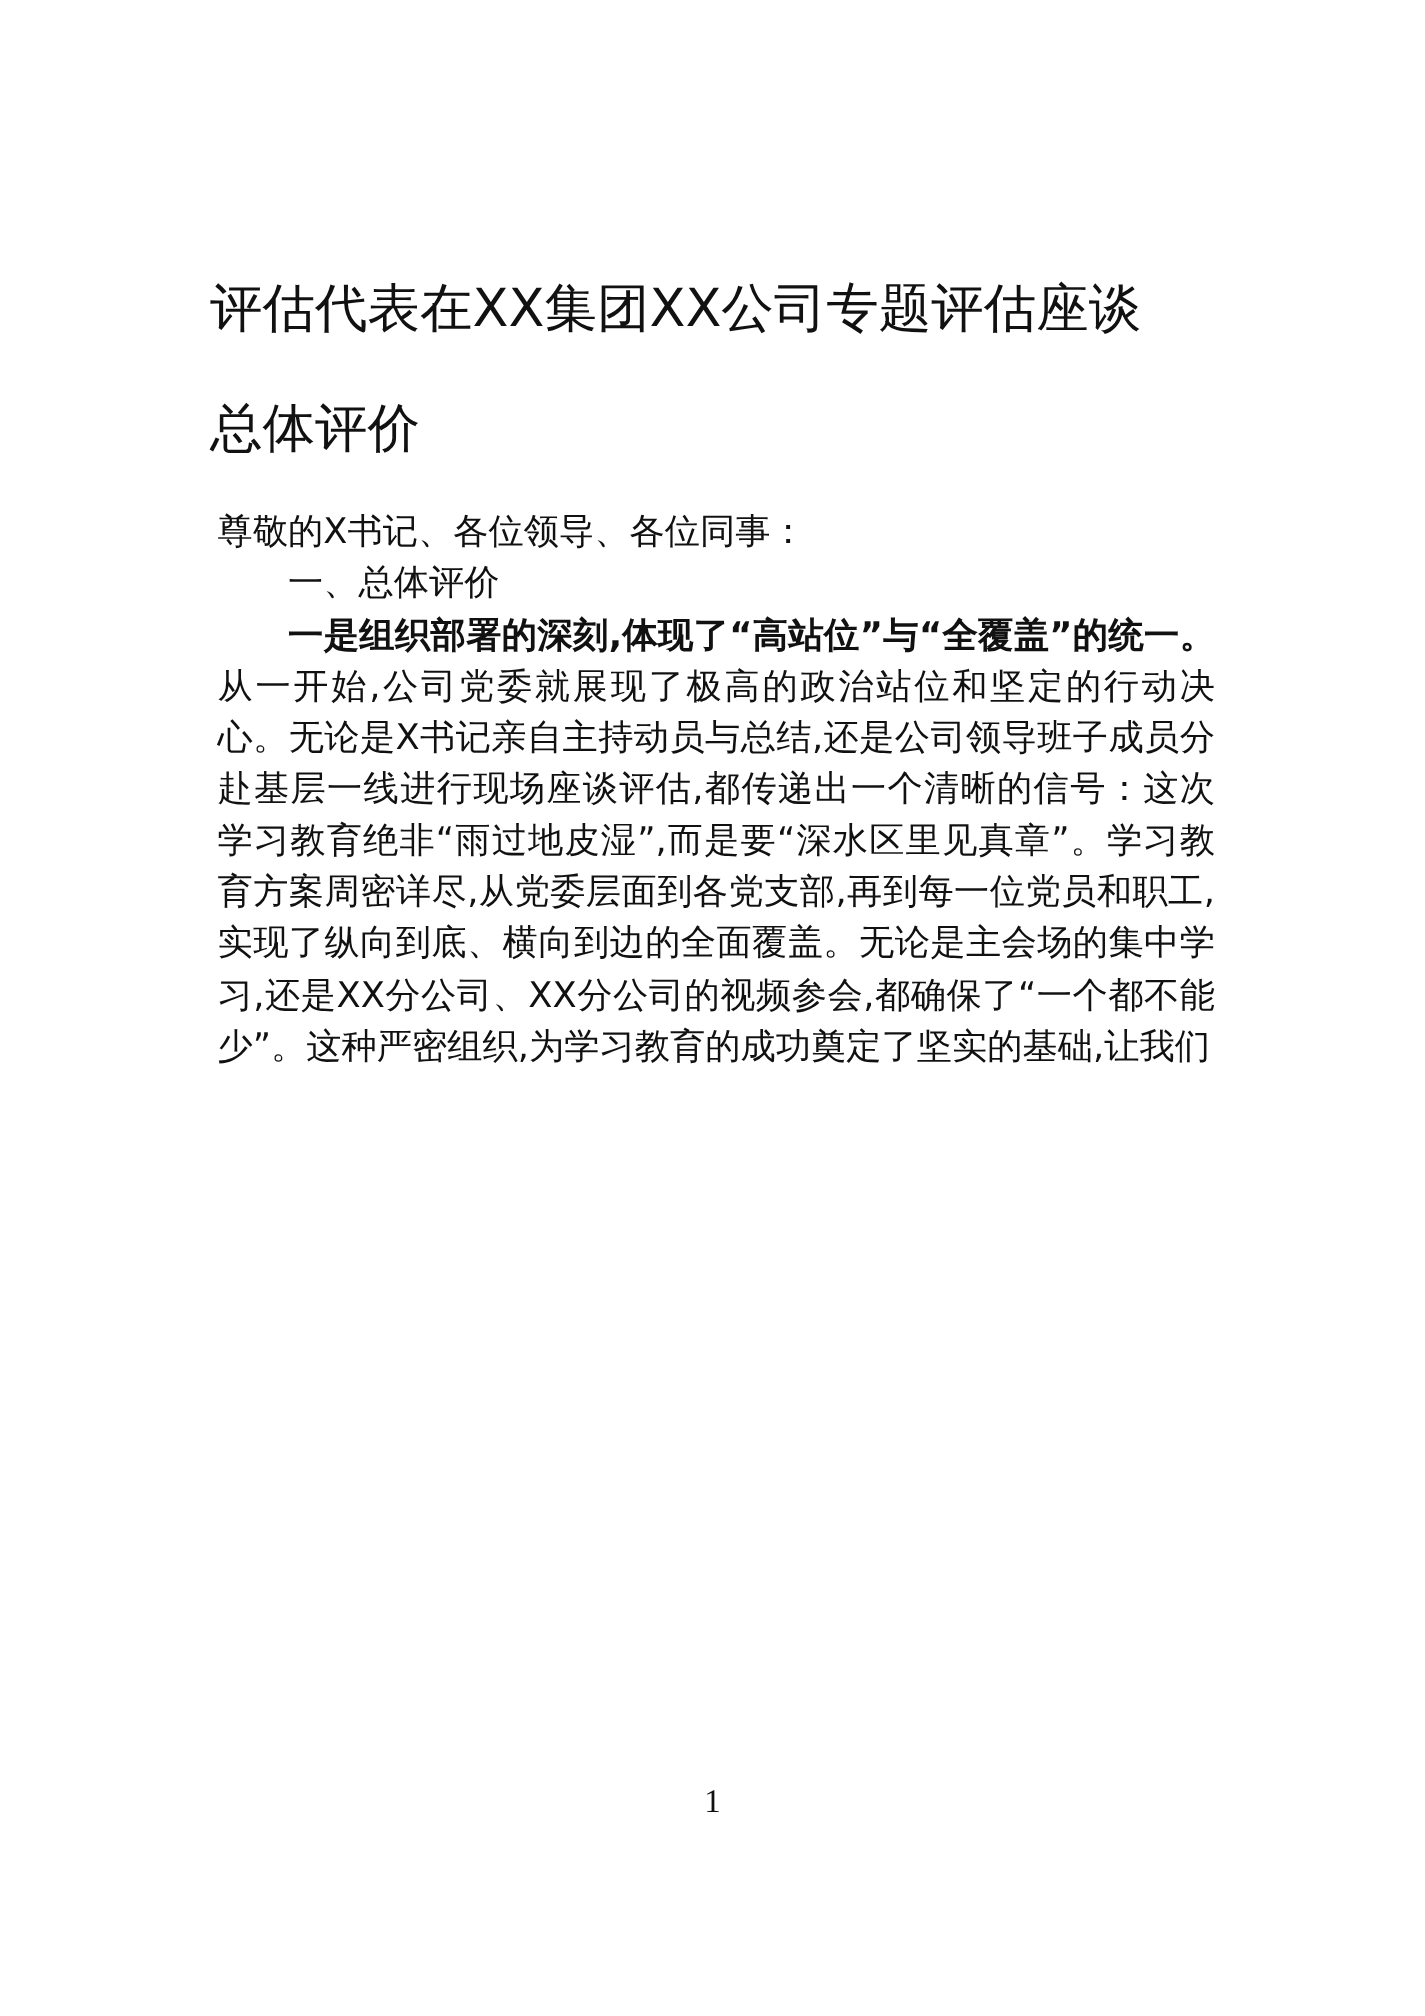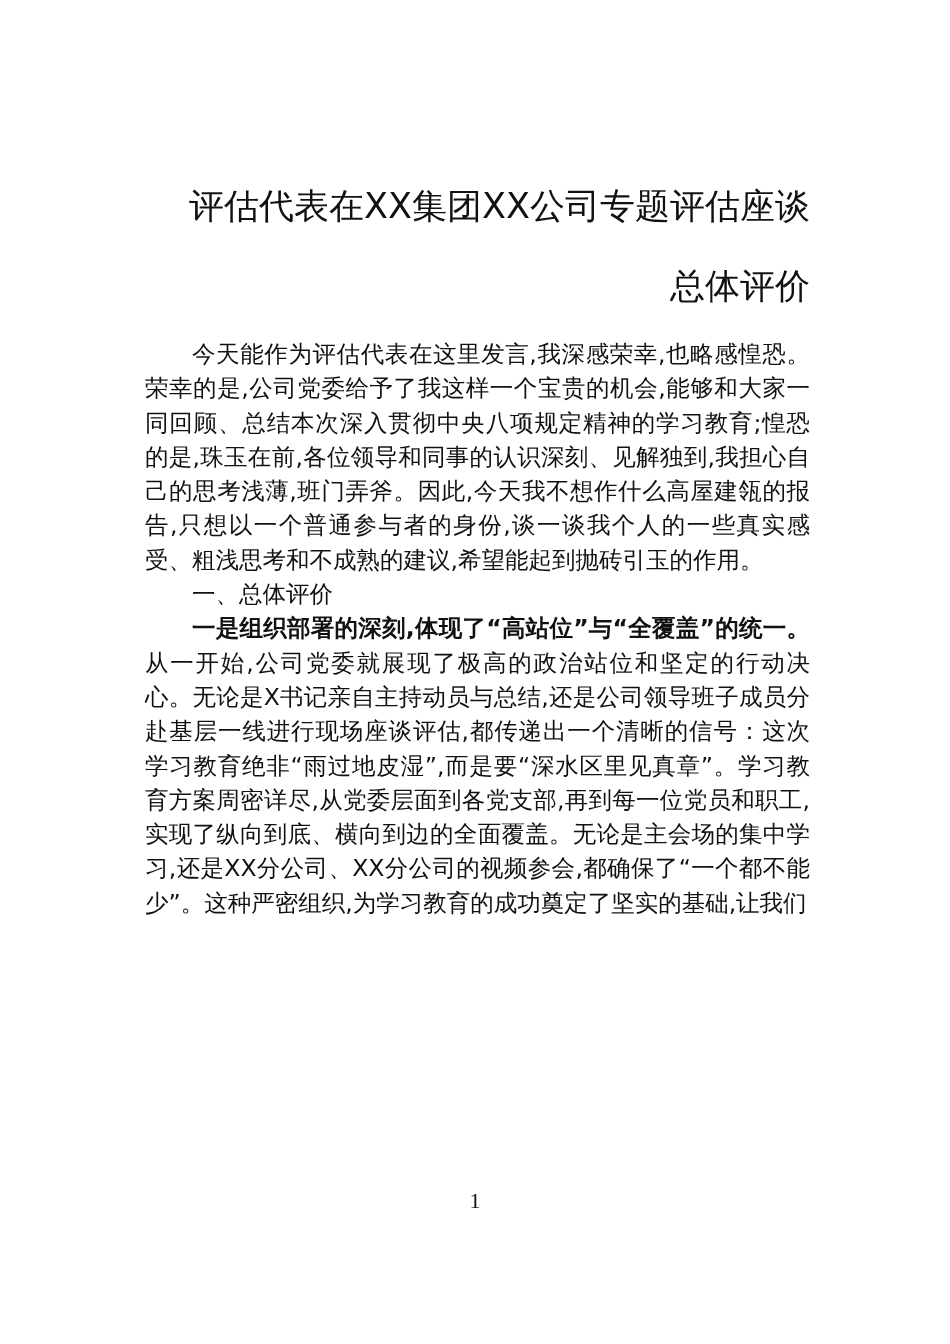--- a/index.html
+++ b/index.html
@@ -1,20 +1,20 @@
 <!DOCTYPE html>
 <html><head>
 <meta charset="utf-8">
 <style>
   html, body { margin: 0; padding: 0; background: #ffffff; }
   body { width: 950px; height: 1344px; position: relative; overflow: hidden; }
   .page { position: absolute; left: 0; top: 0; width: 950px; height: 1344px; background: #fff; }
   .title {
     position: absolute; left: 140px; width: 670px; top: 166px;
-    text-align: right; font-family: "DejaVu Sans", sans-serif;
+    text-align: left; font-family: "DejaVu Sans", sans-serif;
     font-size: 35px; line-height: 80px; color: #111; letter-spacing: 0px;
   }
   .body {
     position: absolute; left: 145px; width: 665px; top: 337px;
     font-family: "DejaVu Sans", sans-serif; font-size: 23.5px;
     line-height: 34.3px; color: #111; text-align: justify;
   }
   .body p { margin: 0; }
   .indent { text-indent: 2em; }
   .bold { font-weight: bold; margin-top: 43px; }
@@ -26,19 +26,19 @@
 </head>
 <body>
 
 <div class="page">
   <div class="title">
     <div>评估代表在XX集团XX公司专题评估座谈</div>
     <div>总体评价</div>
   </div>
 
   <div class="body">
-    <p class="indent">今天能作为评估代表在这里发言,我深感荣幸,也略感惶恐。荣幸的是,公司党委给予了我这样一个宝贵的机会,能够和大家一同回顾、总结本次深入贯彻中央八项规定精神的学习教育;惶恐的是,珠玉在前,各位领导和同事的认识深刻、见解独到,我担心自己的思考浅薄,班门弄斧。因此,今天我不想作什么高屋建瓴的报告,只想以一个普通参与者的身份,谈一谈我个人的一些真实感受、粗浅思考和不成熟的建议,希望能起到抛砖引玉的作用。</p>
+    <p>尊敬的X书记、各位领导、各位同事：</p>
     <p class="indent">一、总体评价</p>
     <p class="indent"><span class="bold">一是组织部署的深刻,体现了“高站位”与“全覆盖”的统一。</span><span>从一开始,公司党委就展现了极高的政治站位和坚定的行动决心。无论是X书记亲自主持动员与总结,还是公司领导班子成员分赴基层一线进行现场座谈评估,都传递出一个清晰的信号：这次学习教育绝非“雨过地皮湿”,而是要“深水区里见真章”。学习教育方案周密详尽,从党委层面到各党支部,再到每一位党员和职工,实现了纵向到底、横向到边的全面覆盖。无论是主会场的集中学习,还是XX分公司、XX分公司的视频参会,都确保了“一个都不能少”。这种严密组织,为学习教育的成功奠定了坚实的基础,让我们</span></p>
   </div>
 
   <div class="footer">1</div>
 </div>
 
 </body></html>

